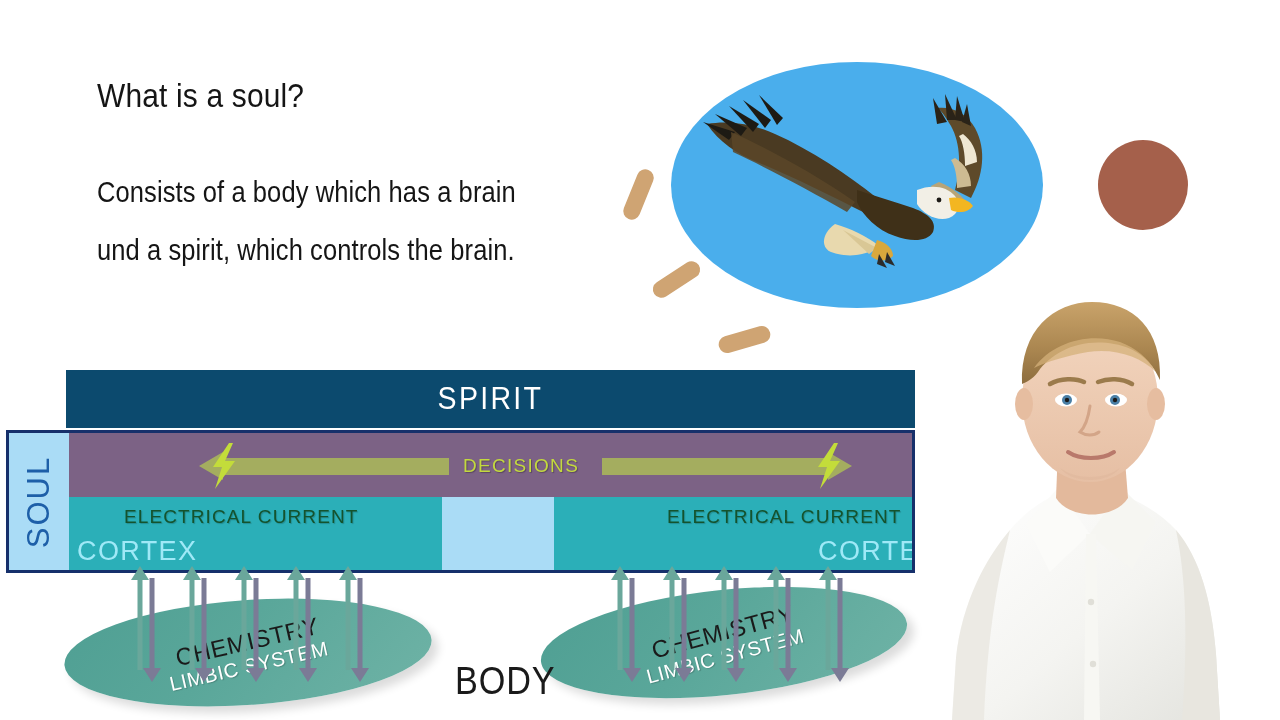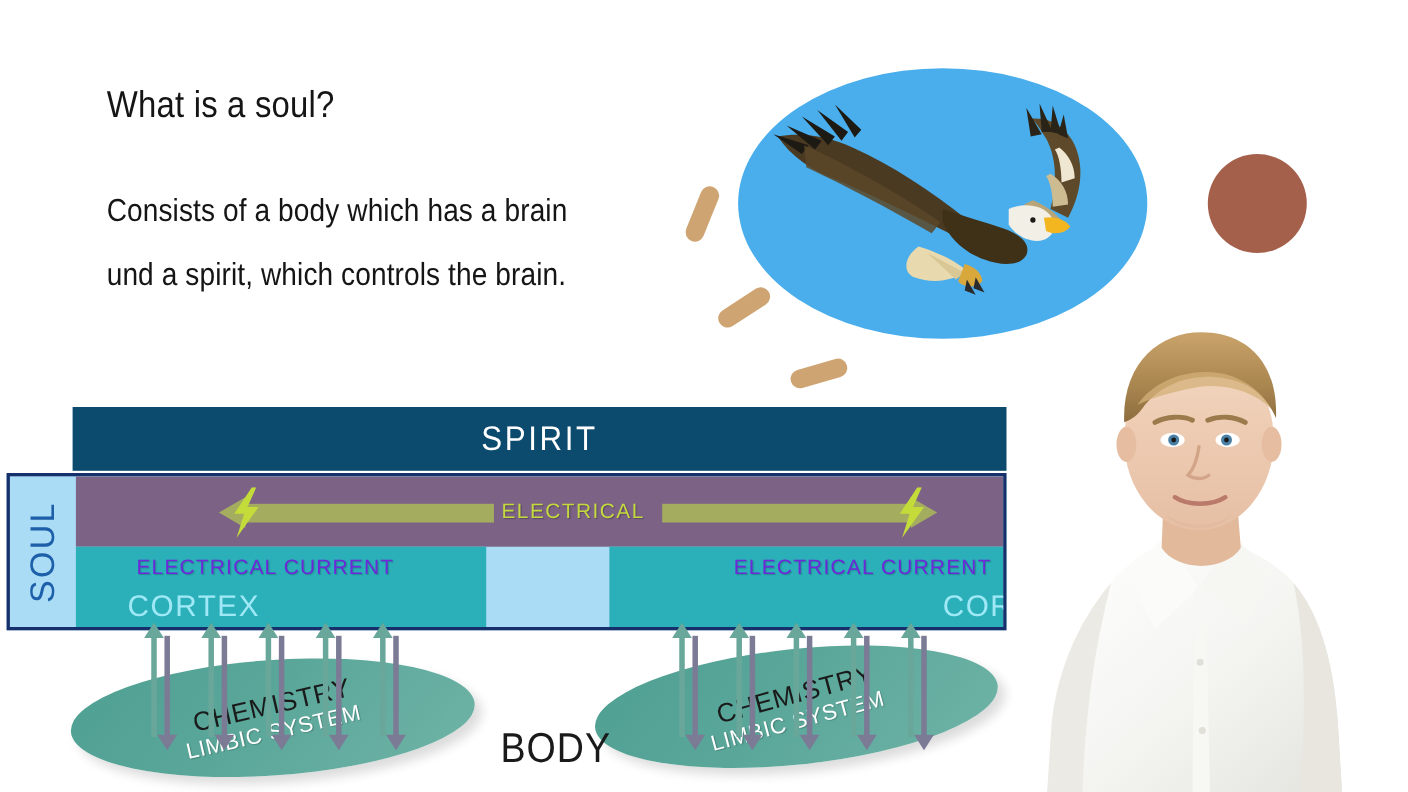--- a/index.html
+++ b/index.html
@@ -98,30 +98,30 @@
     position:absolute; left:377px; top:19px; width:150px; height:28px;
     display:flex; align-items:center; justify-content:center;
     font-family:"Liberation Sans Narrow","Liberation Sans", sans-serif;
     font-size:19px; color:#c3d93e; letter-spacing:1.3px;
     text-shadow:1px 1px 1px rgba(0,0,0,.28);
   }
 
   .ec-label {
     position:absolute; top:73px;
     font-family:"Liberation Sans Narrow","Liberation Sans", sans-serif;
-    font-size:19px; color:#6d28d9; letter-spacing:1.1px; white-space:nowrap;
+    font-size:19px; color:#14532d; letter-spacing:1.1px; white-space:nowrap;
     text-shadow:1px 1px 1px rgba(0,0,0,.2);
   }
   .ec-label.left  { left:55px; }
   .ec-label.right { left:598px; }
 
   .cortex-label {
     position:absolute; top:103px;
     font-family:"Liberation Sans Narrow","Liberation Sans", sans-serif;
-    font-size:27px; color:#9fe9f7; letter-spacing:1.4px; white-space:nowrap;margin-left:39px;
+    font-size:27px; color:#9fe9f7; letter-spacing:1.4px; white-space:nowrap;
   }
   .cortex-label.left  { left:8px; }
   .cortex-label.right { left:749px; }
 
   
   .limbic {
     position:absolute; width:368px; height:105px; border-radius:50%;
     background:linear-gradient(135deg,#4f9f93 0%,#5aa79a 45%,#6fb3a6 100%);
     box-shadow:6px 7px 10px rgba(0,0,0,.14);
   }
@@ -231,21 +231,21 @@
         <svg width="30" height="46" viewBox="0 0 30 46">
           <polygon points="20,0 4,24 13,24 6,46 26,18 16,18 24,0" fill="#c3dc3a"></polygon>
         </svg>
       </div>
       <div class="bolt b-right">
         <svg width="30" height="46" viewBox="0 0 30 46">
           <polygon points="20,0 4,24 13,24 6,46 26,18 16,18 24,0" fill="#c3dc3a"></polygon>
         </svg>
       </div>
 
-      <div class="decisions">ELECTRICAL</div>
+      <div class="decisions">DECISIONS</div>
 
       <div class="ec-label left">ELECTRICAL CURRENT</div>
       <div class="ec-label right">ELECTRICAL CURRENT</div>
 
       <div class="cortex-label left">CORTEX</div>
       <div class="cortex-label right">CORTEX</div>
     </div>
   </div>
 
   <div class="limbic l-left">

